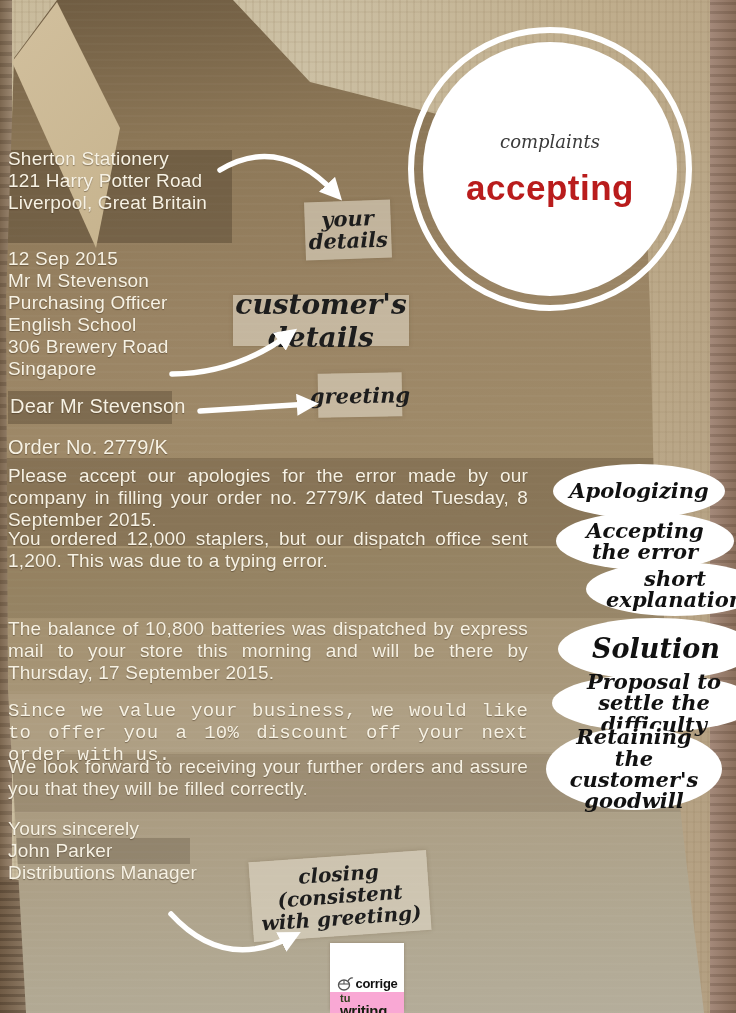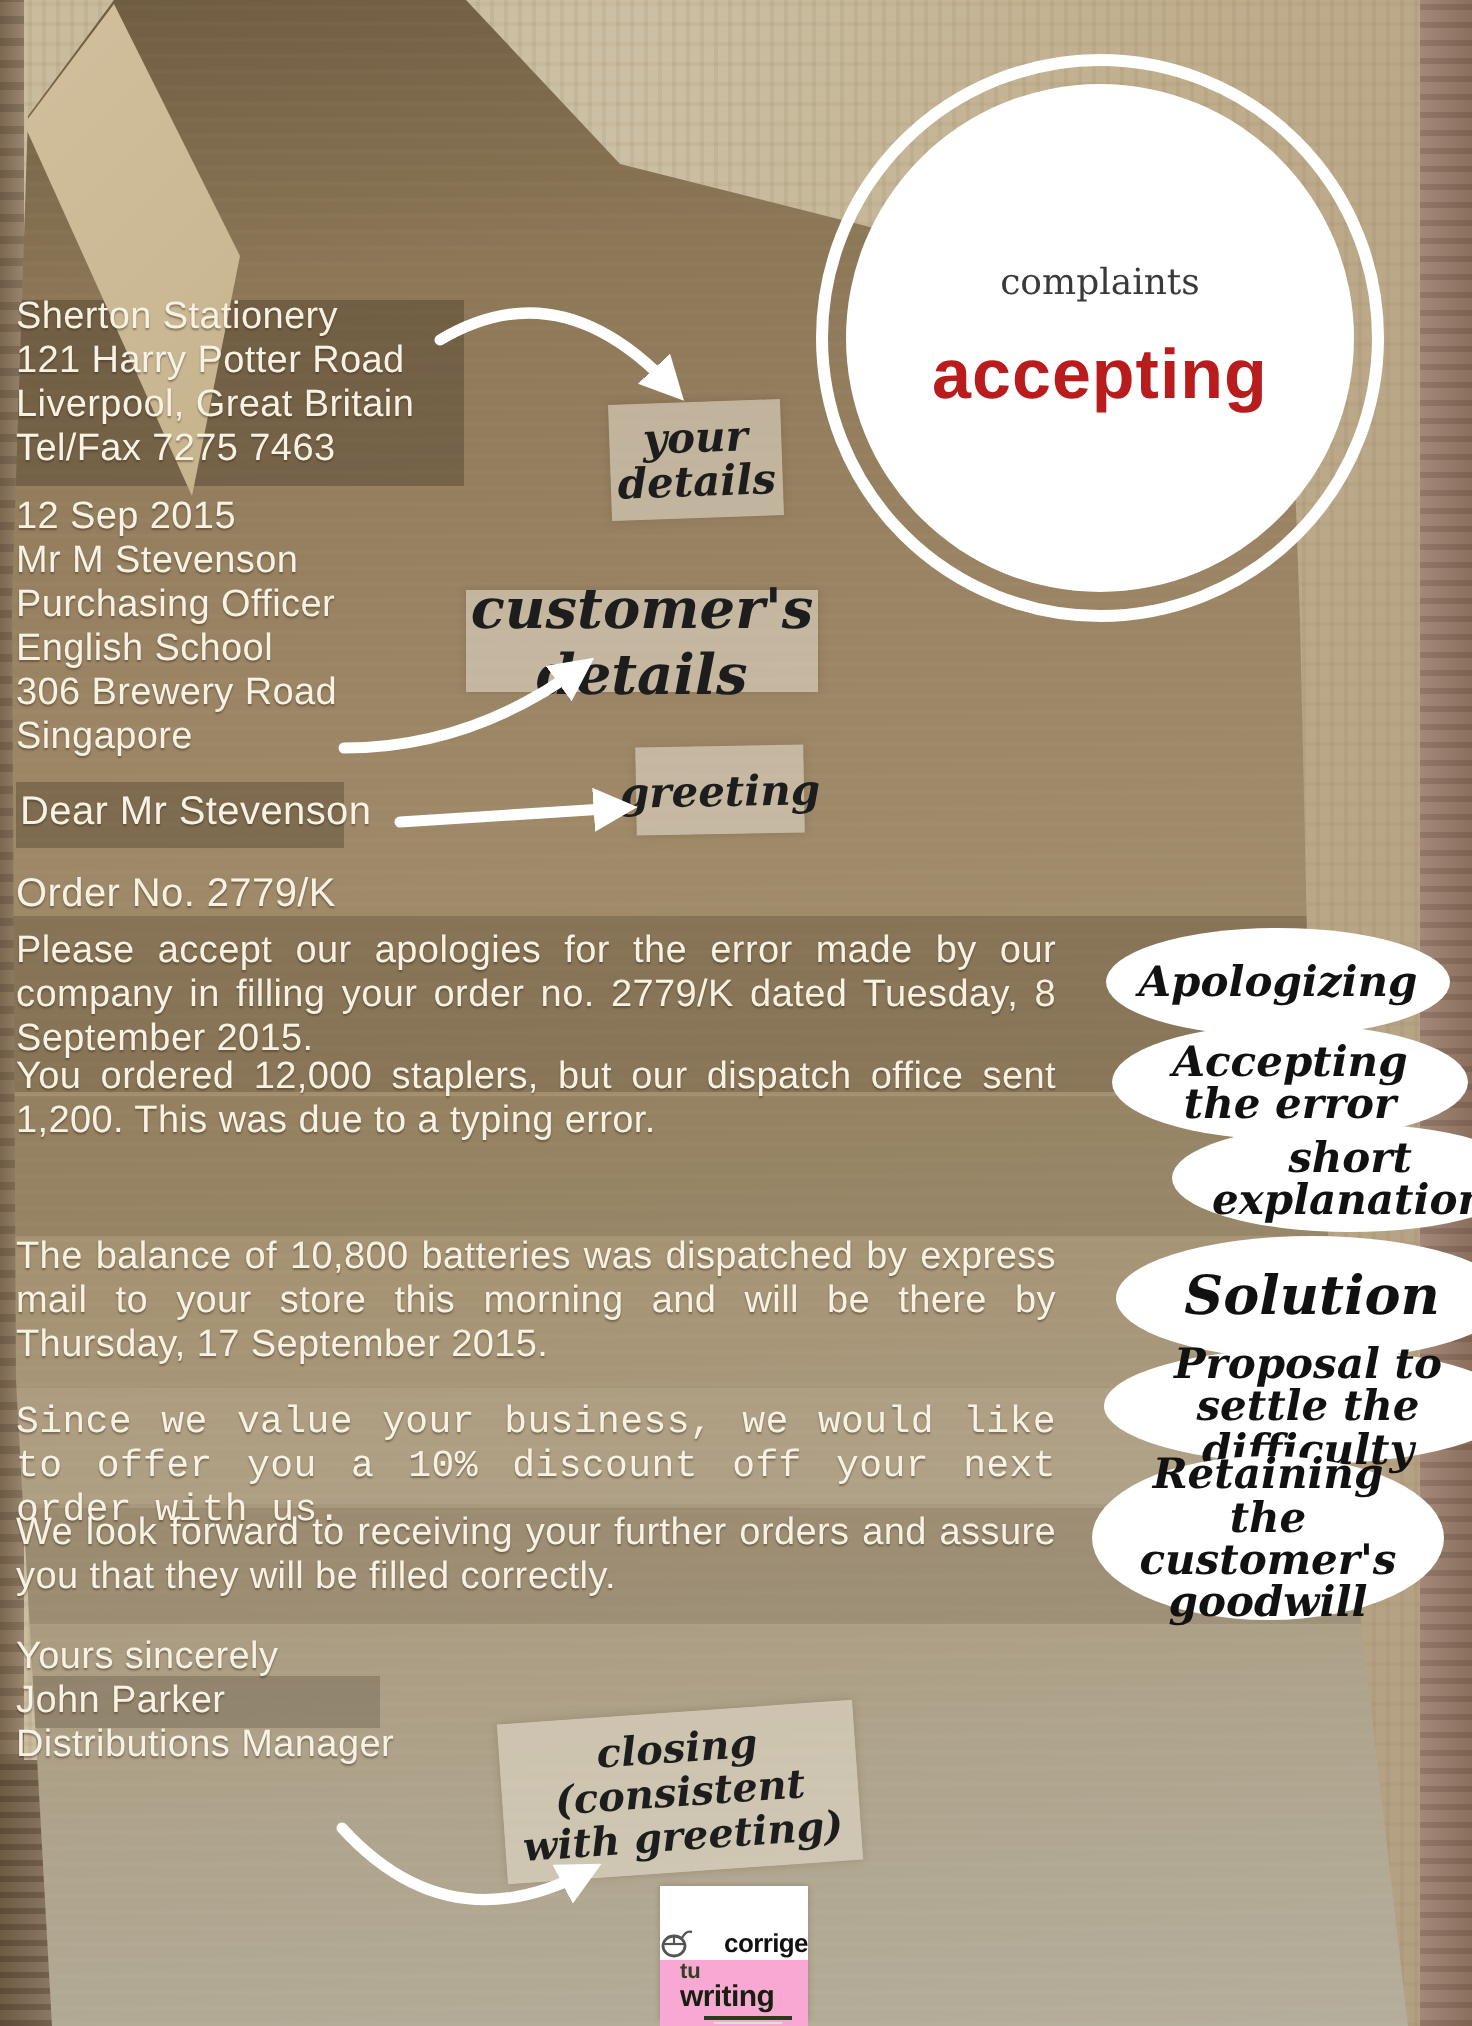--- a/index.html
+++ b/index.html
@@ -66,38 +66,38 @@
   .tape-close{left:251px;top:856px;width:178px;height:80px;font-size:20px;line-height:1.1;transform:rotate(-4deg);}
 
   
   .arrows{position:absolute;inset:0;pointer-events:none;}
 
   
   .badge-ring{position:absolute;left:408px;top:27px;width:284px;height:284px;border-radius:50%;
     border:6px solid #ffffff;box-sizing:border-box;}
   .badge-disc{position:absolute;left:423px;top:42px;width:254px;height:254px;border-radius:50%;
     background:#ffffff;display:flex;flex-direction:column;align-items:center;justify-content:center;gap:16px;}
-  .badge-eyebrow{font-family:"DejaVu Serif",serif;font-size:18px;color:#3a3a3a;}
+  .badge-eyebrow{font-family:"DejaVu Serif",serif;font-style:italic;font-size:18px;color:#3a3a3a;}
   .badge-title{font-size:35px;font-weight:800;color:#b91c1c;letter-spacing:.5px;}
 
   
   .bubble{position:absolute;background:#ffffff;border-radius:50%;
     display:flex;align-items:center;justify-content:center;text-align:center;
     font-family:"DejaVu Serif",serif;font-style:italic;font-weight:700;color:#111;
     font-size:21px;line-height:1.02;padding:2px 8px;box-sizing:border-box;}
   .bb-1{left:553px;top:464px;width:172px;height:54px;}
   .bb-2{left:556px;top:512px;width:178px;height:58px;}
   .bb-3{left:586px;top:562px;width:178px;height:54px;}
   .bb-4{left:558px;top:618px;width:196px;height:62px;font-size:27px;}
   .bb-5{left:552px;top:674px;width:204px;height:58px;}
   .bb-6{left:546px;top:728px;width:176px;height:82px;}
 
   
   .logo{position:absolute;left:330px;top:943px;width:74px;height:67px;box-shadow:0 0 3px rgba(80,60,40,.3);}
-  .logo-top{height:37px;background:#ffffff;display:flex;align-items:flex-end;justify-content:space-between;gap:2px;padding-bottom:1px;box-sizing:border-box;}
+  .logo-top{height:49px;background:#ffffff;display:flex;align-items:flex-end;justify-content:center;gap:2px;padding-bottom:1px;box-sizing:border-box;}
   .logo-word1{font-size:13px;font-weight:800;color:#111;letter-spacing:-.3px;}
   .logo-bottom{height:34px;background:#f9a8d4;padding:1px 0 0 10px;box-sizing:border-box;}
   .logo-word2{font-size:11px;font-weight:800;color:#31421f;line-height:11px;}
   .logo-word3{font-size:15px;font-weight:800;color:#16200e;line-height:14px;letter-spacing:-.3px;}
   .logo-micro1{width:44px;height:2px;background:#2c3b1d;margin:2px 0 1px 12px;}
   .logo-micro2{width:34px;height:1px;background:#d9e4cf;margin-left:17px;}
 </style>
 </head>
 <body>
 
@@ -116,21 +116,20 @@
     <div class="box-sender"></div>
     <div class="box-greeting"></div>
     <div class="box-signature"></div>
   </div>
   <div class="curl"></div>
 
   <div class="ltxt sender">
     <div>Sherton Stationery</div>
     <div>121 Harry Potter Road</div>
     <div>Liverpool, Great Britain</div>
-    <div>Tel/Fax 7275 7463</div>
   </div>
 
   <div class="ltxt recipient">
     <div>12 Sep 2015</div>
     <div>Mr M Stevenson</div>
     <div>Purchasing Officer</div>
     <div>English School</div>
     <div>306 Brewery Road</div>
     <div>Singapore</div>
   </div>

